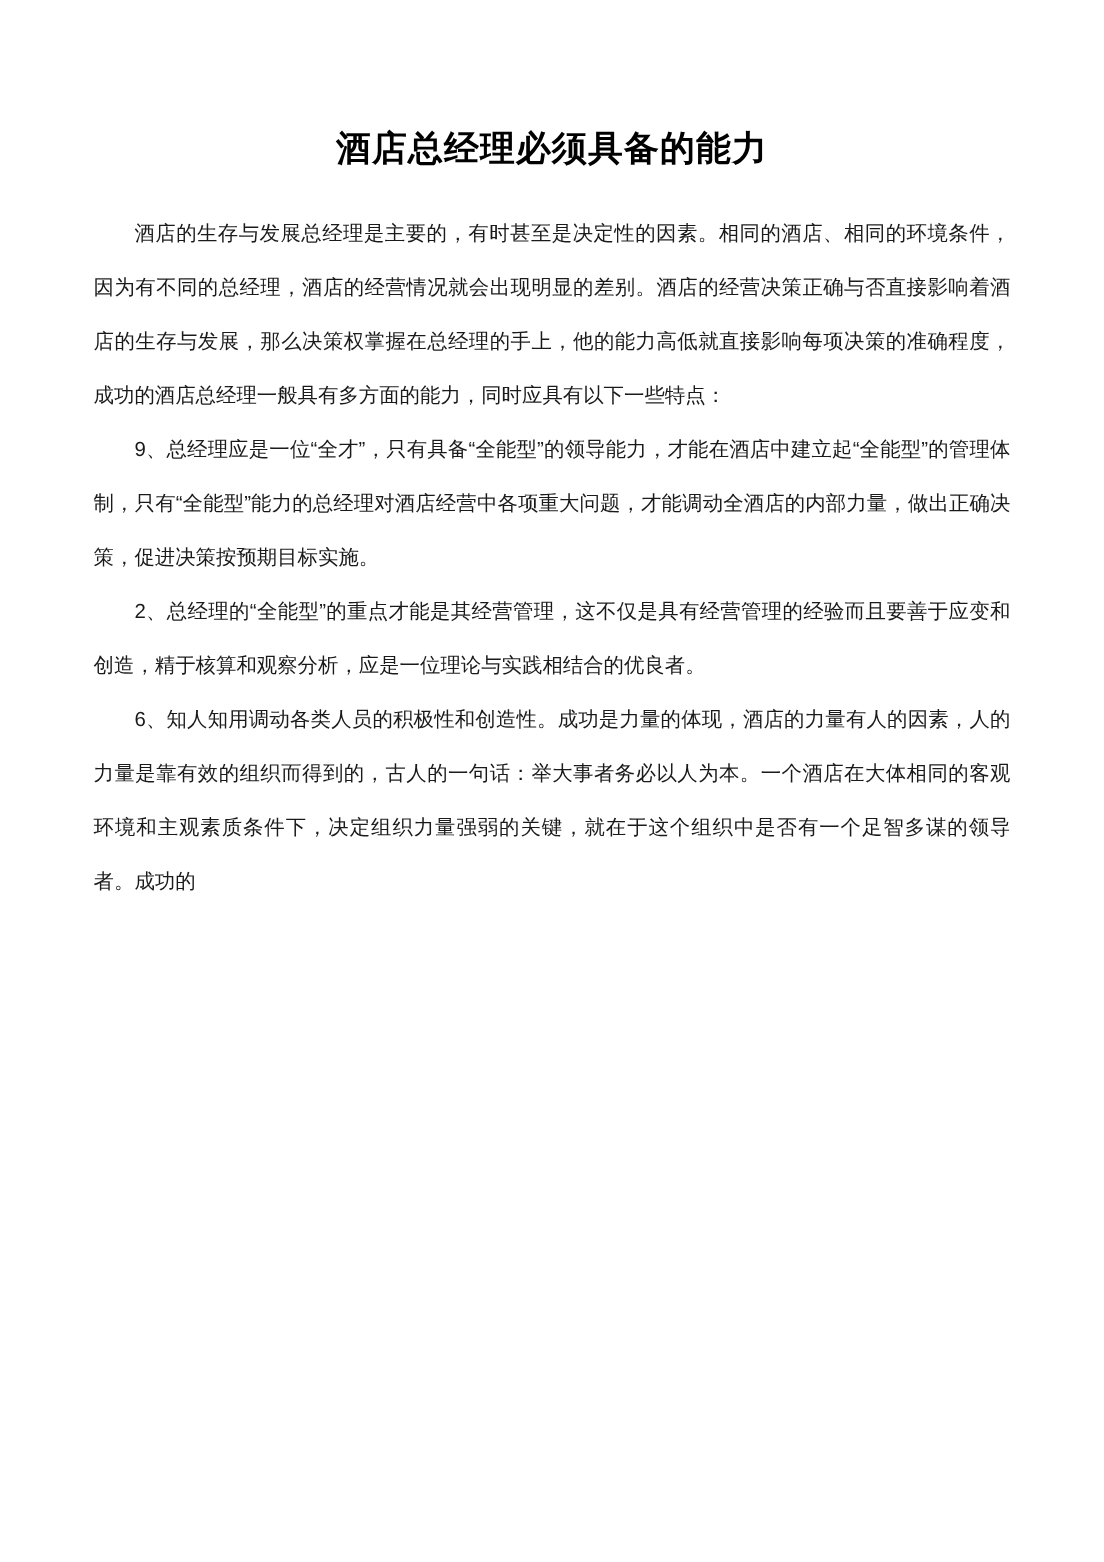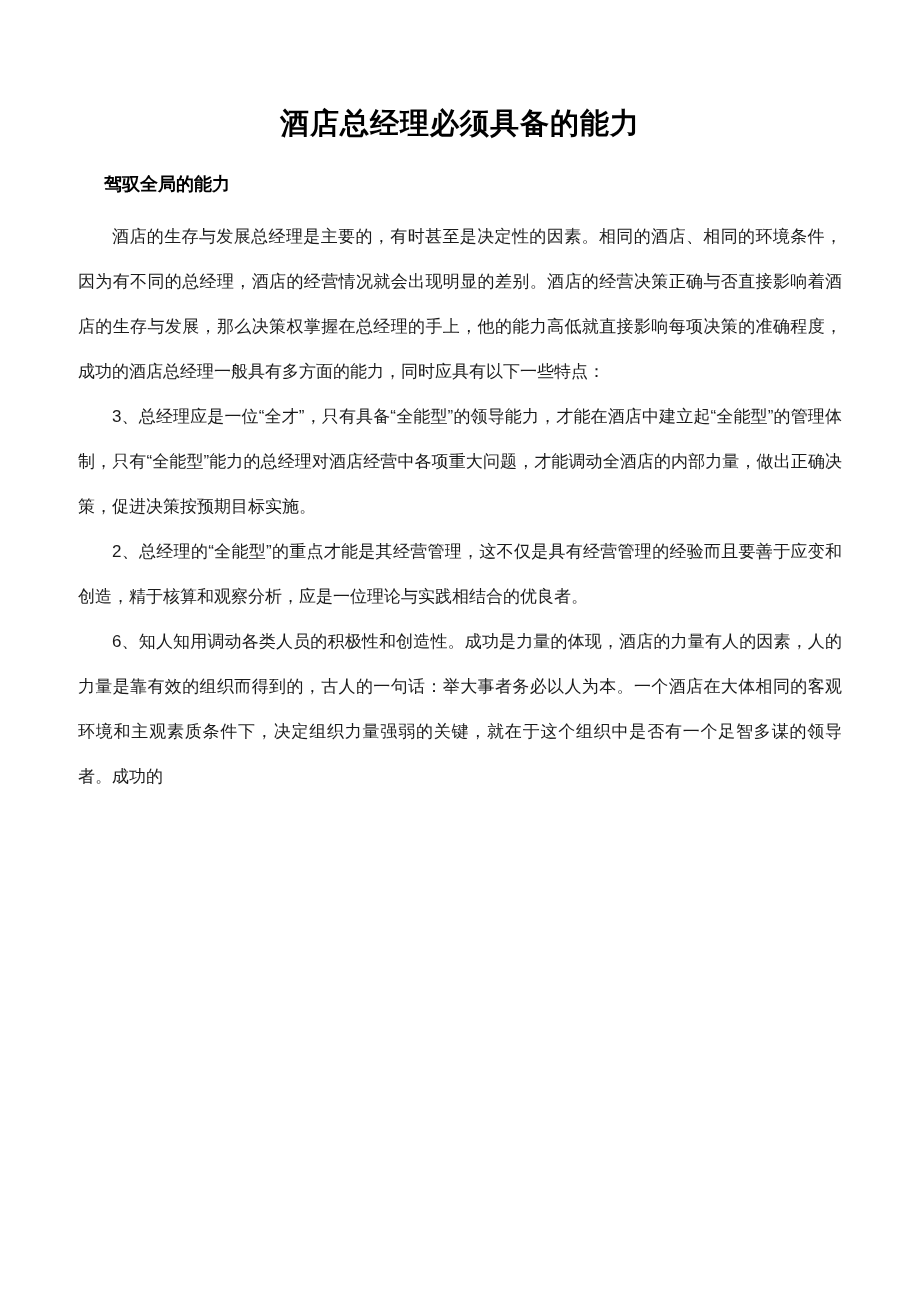--- a/index.html
+++ b/index.html
@@ -44,18 +44,17 @@
     margin: 0;
     text-indent: 2em;
     color: #1a1a1a;
   }
 </style>
 </head>
 <body>
 
 <div class="page">
   <h1 class="doc-title">酒店总经理必须具备的能力</h1>
-  <h2 class="section-heading">驾驭全局的能力</h2>
   <p class="para">酒店的生存与发展总经理是主要的，有时甚至是决定性的因素。相同的酒店、相同的环境条件，因为有不同的总经理，酒店的经营情况就会出现明显的差别。酒店的经营决策正确与否直接影响着酒店的生存与发展，那么决策权掌握在总经理的手上，他的能力高低就直接影响每项决策的准确程度，成功的酒店总经理一般具有多方面的能力，同时应具有以下一些特点：</p>
-  <p class="para">3、总经理应是一位“全才”，只有具备“全能型”的领导能力，才能在酒店中建立起“全能型”的管理体制，只有“全能型”能力的总经理对酒店经营中各项重大问题，才能调动全酒店的内部力量，做出正确决策，促进决策按预期目标实施。</p>
+  <p class="para">9、总经理应是一位“全才”，只有具备“全能型”的领导能力，才能在酒店中建立起“全能型”的管理体制，只有“全能型”能力的总经理对酒店经营中各项重大问题，才能调动全酒店的内部力量，做出正确决策，促进决策按预期目标实施。</p>
   <p class="para">2、总经理的“全能型”的重点才能是其经营管理，这不仅是具有经营管理的经验而且要善于应变和创造，精于核算和观察分析，应是一位理论与实践相结合的优良者。</p>
   <p class="para">6、知人知用调动各类人员的积极性和创造性。成功是力量的体现，酒店的力量有人的因素，人的力量是靠有效的组织而得到的，古人的一句话：举大事者务必以人为本。一个酒店在大体相同的客观环境和主观素质条件下，决定组织力量强弱的关键，就在于这个组织中是否有一个足智多谋的领导者。成功的</p>
 </div>
 
 </body></html>

